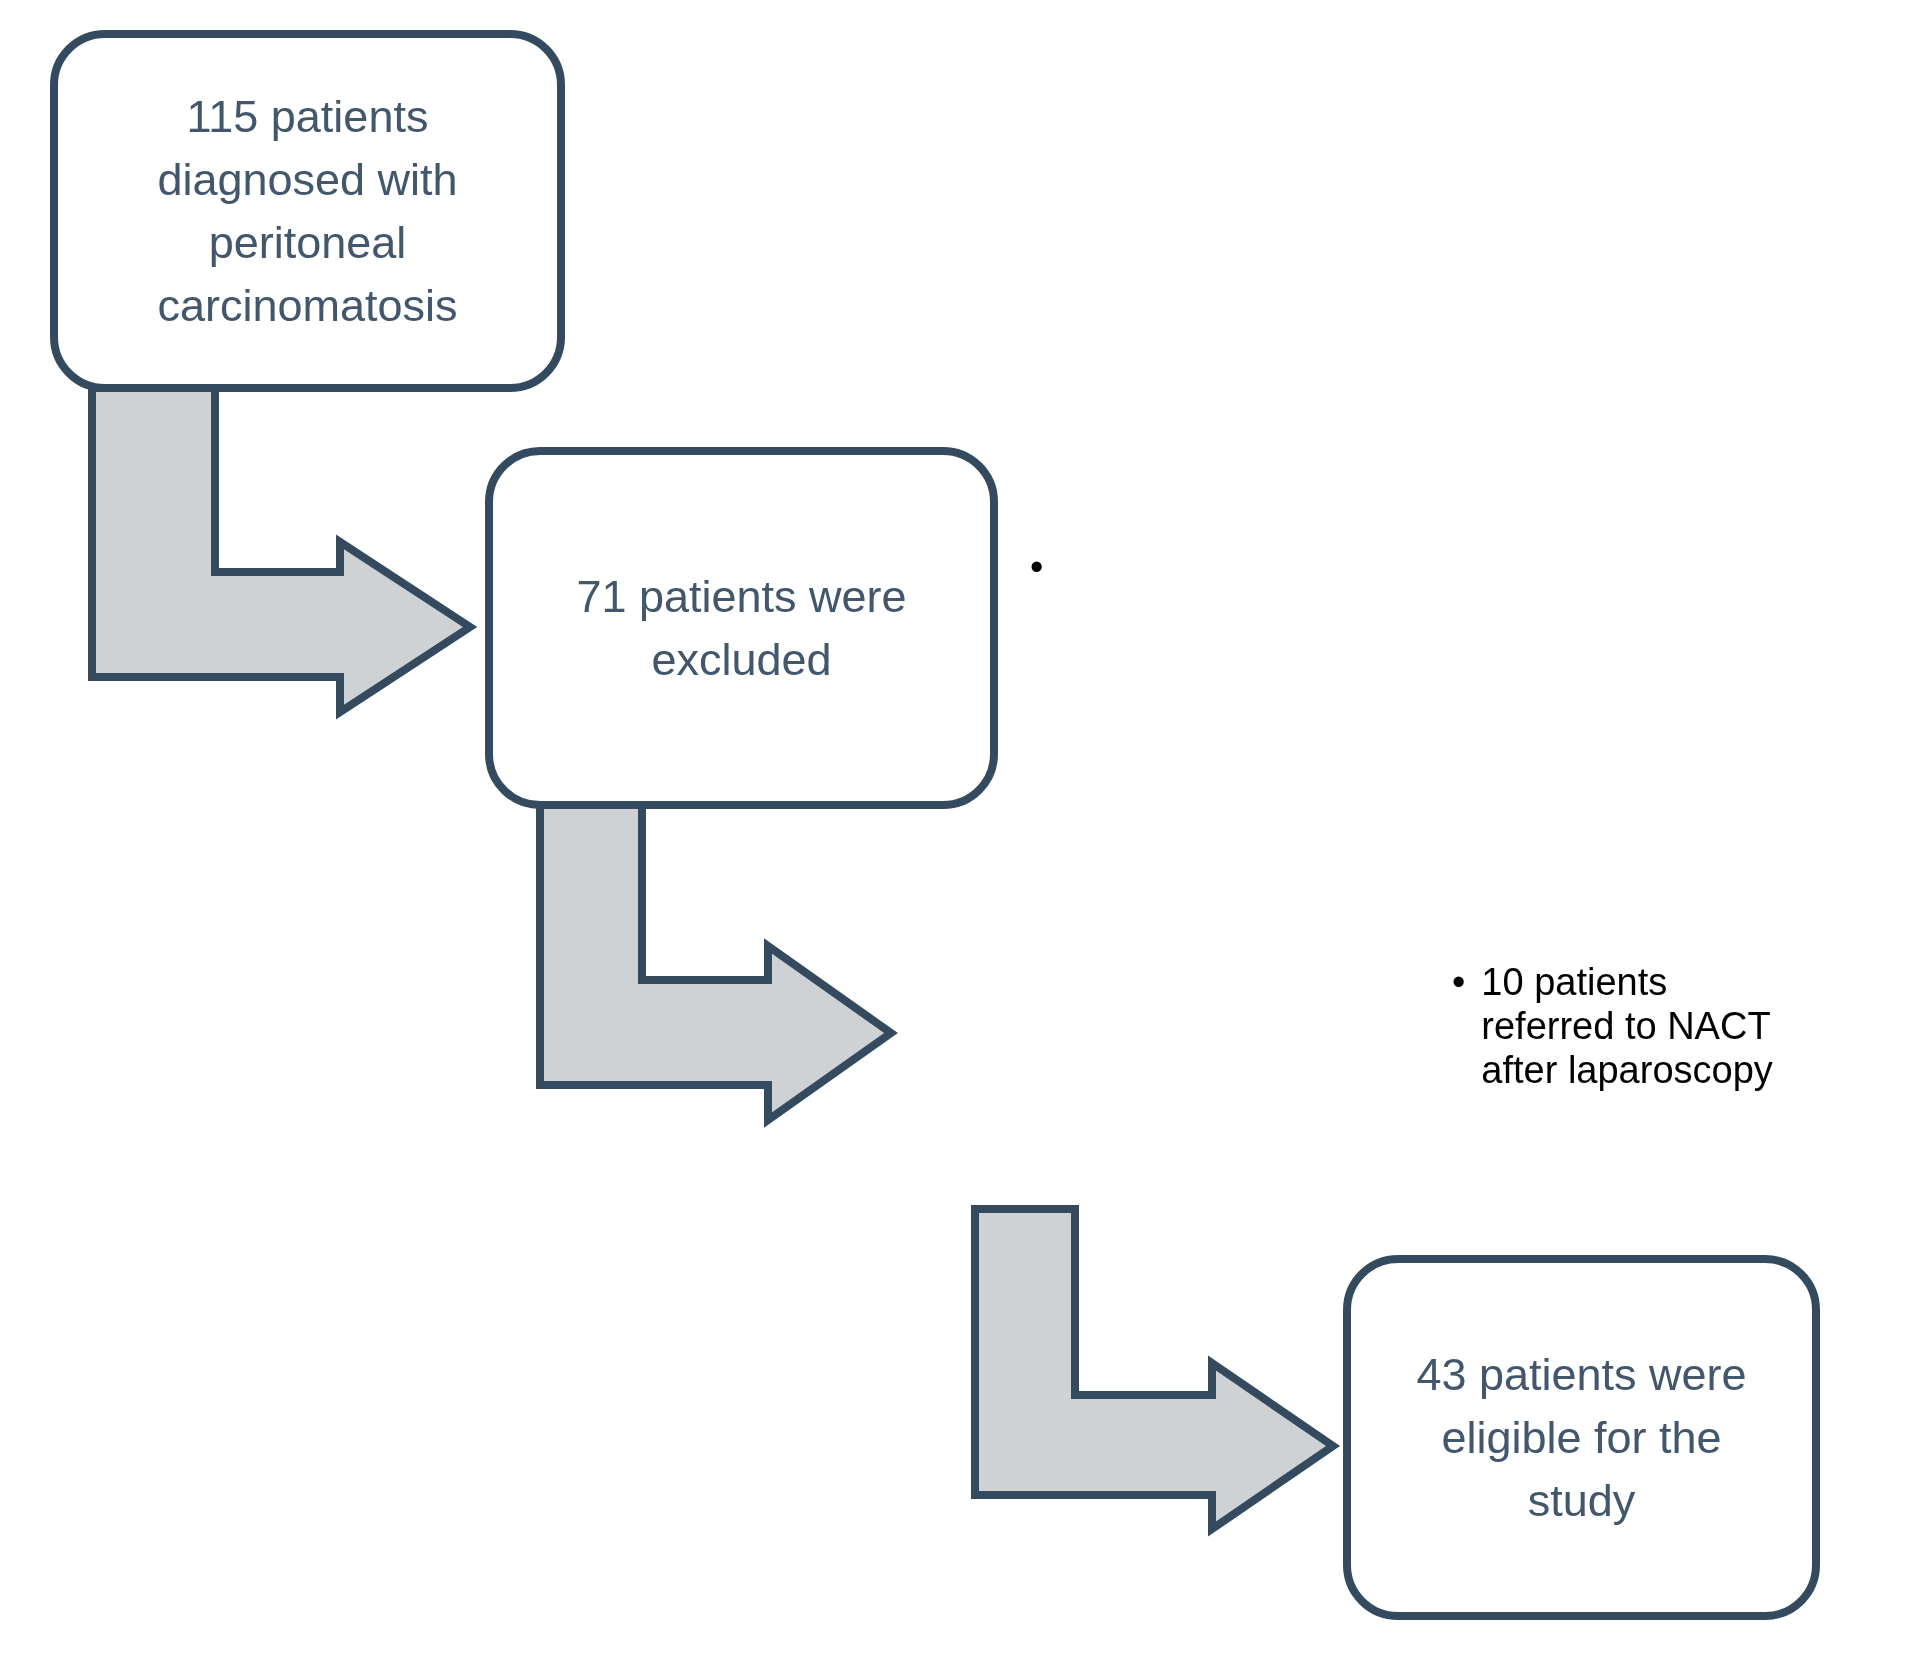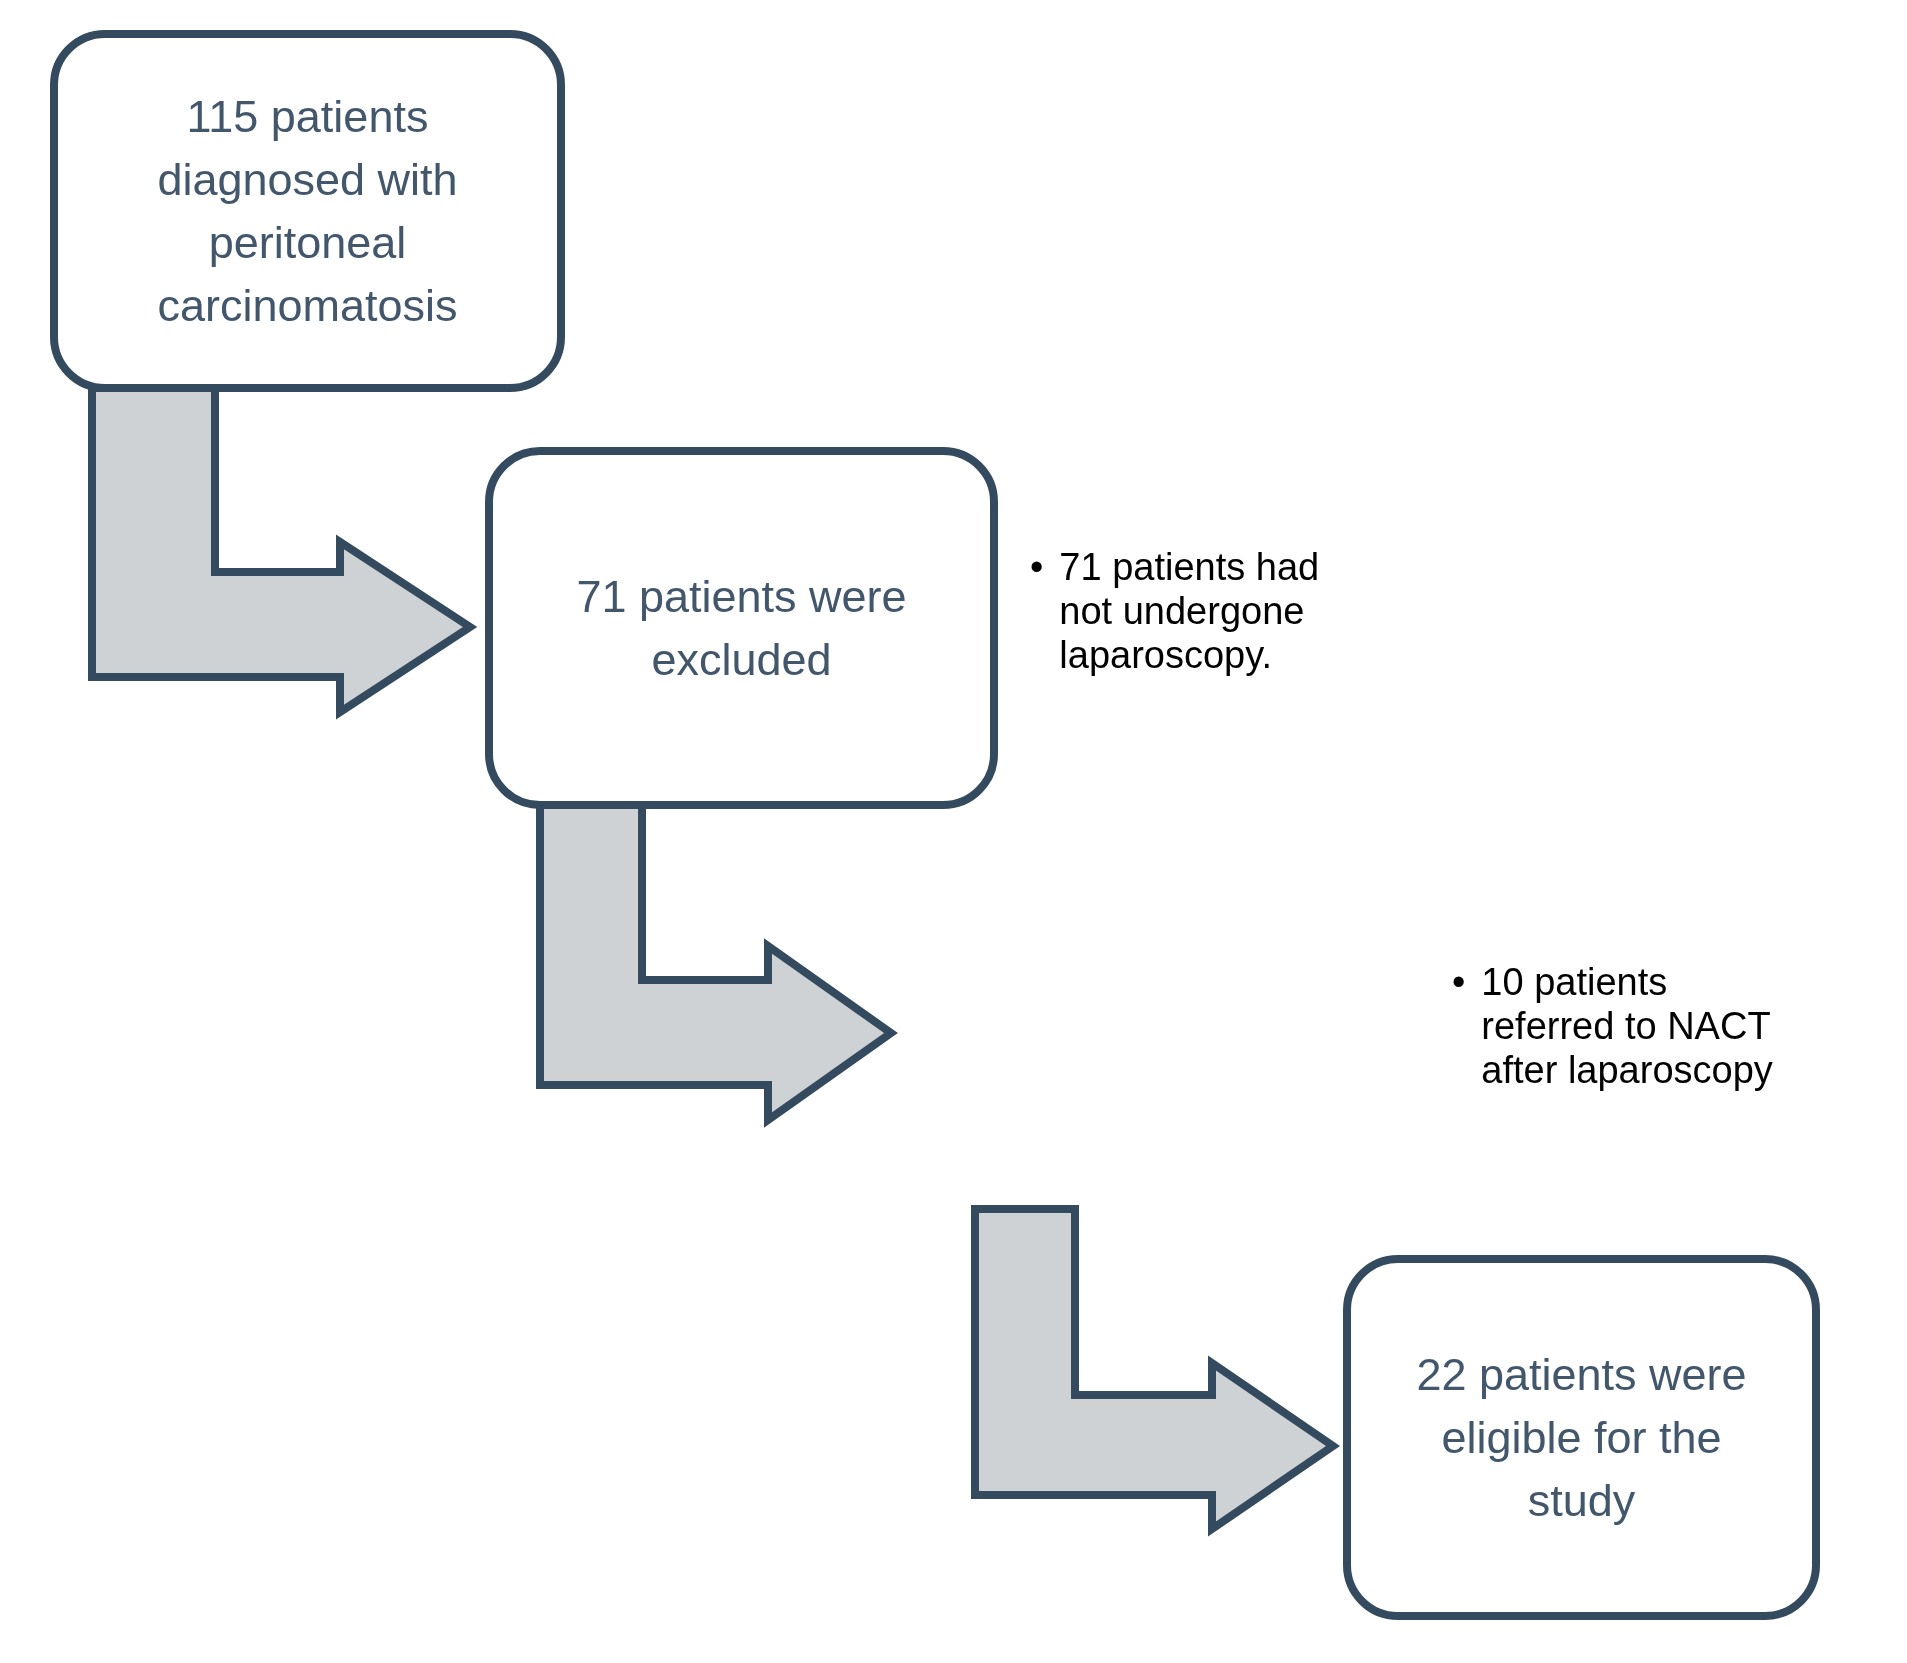--- a/index.html
+++ b/index.html
@@ -85,30 +85,27 @@
 carcinomatosis</div>
   </div>
 
   <div class="flow-box box-2">
     <div>71 patients were
 excluded</div>
   </div>
 
 
   <div class="flow-box box-4">
-    <div>22 patients were
+    <div>43 patients were
 eligible for the
 study</div>
   </div>
 
   <div class="note note-1">
     <span class="bullet">•</span>
-    <span class="note-lines">71 patients had
-not undergone
-laparoscopy.</span>
   </div>
 
   <div class="note note-2">
     <span class="bullet">•</span>
     <span class="note-lines">10 patients
 referred to NACT
 after laparoscopy</span>
   </div>
 
 </div>

